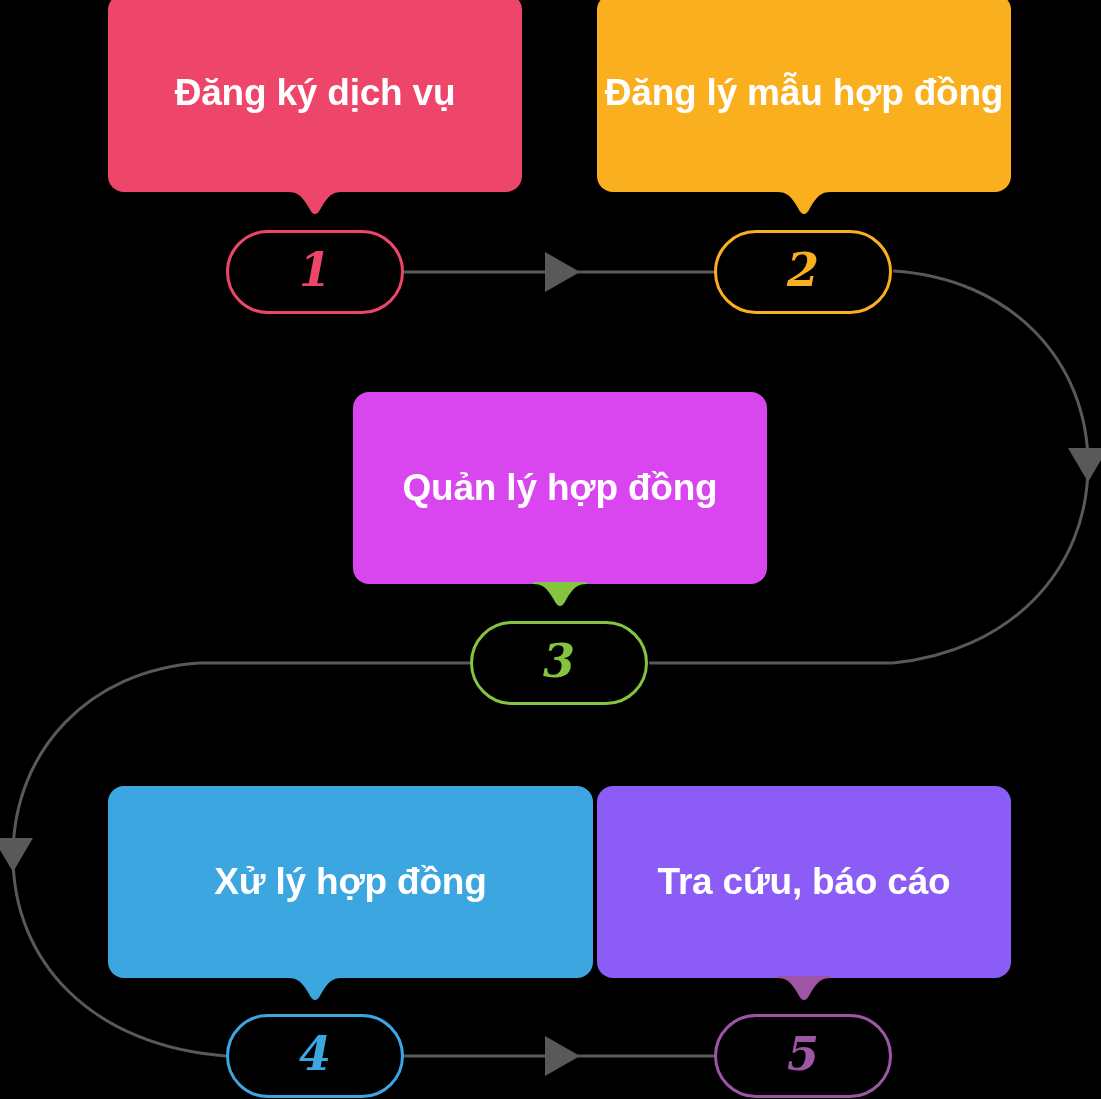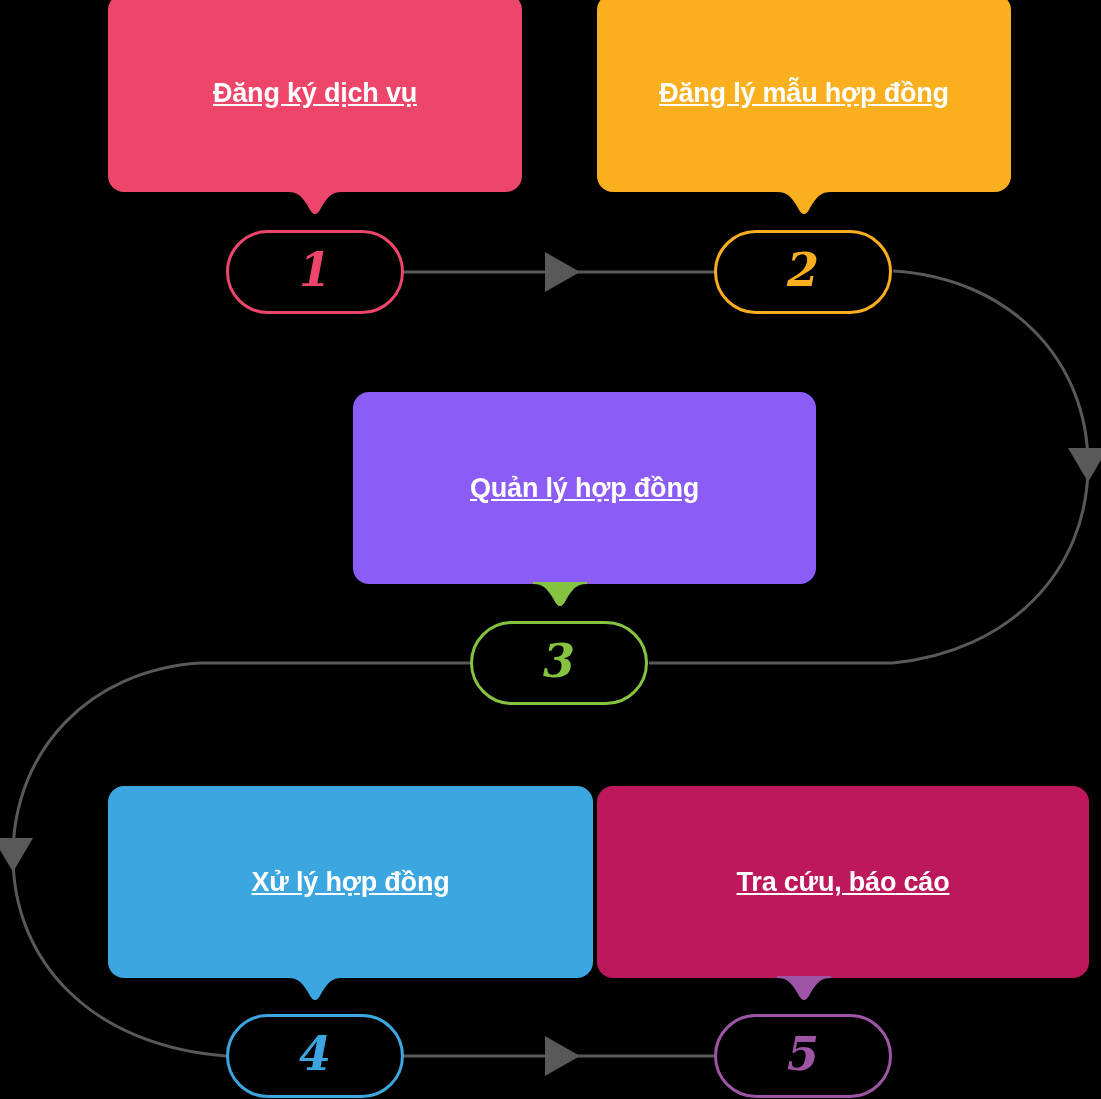--- a/index.html
+++ b/index.html
@@ -31,27 +31,26 @@
   .card {
     position: absolute;
     border-radius: 16px;
     display: flex;
     align-items: center;
     justify-content: center;
     box-sizing: border-box;
   }
   .card-label {
     color: #ffffff;
-    font-size: 27px;
+    font-size: 37px;
     font-weight: bold;
     letter-spacing: -0.2px;
     text-align: center;
     line-height: 1.2;
     white-space: nowrap;
-    text-decoration: underline;
   }
   
   .tail {
     position: absolute;
     width: 54px;
     height: 30px;
     overflow: hidden;
   }
   .tail::before {
     content: "";
@@ -133,21 +132,21 @@
     </div>
     <svg class="tail" style="left:777px; top:190px;" viewBox="0 0 54 30">
       <path d="M0,0 L54,0 L54,2 C44,2 40,6 33,18 C29,26 25,26 21,18 C14,6 10,2 0,2 Z" fill="#faaf1e"></path>
     </svg>
     <div class="pill" style="left:714px; top:230px; border-color:#faaf1e;">
       <span class="pill-num" style="color:#faaf1e;">2</span>
     </div>
   </div>
 
   <div class="node">
-    <div class="card" style="left:353px; top:392px; width:463px; height:192px; background:#8b5cf6;">
+    <div class="card" style="left:353px; top:392px; width:414px; height:192px; background:#d946ef;">
       <div class="card-label">Quản lý hợp đồng</div>
     </div>
     <svg class="tail" style="left:533px; top:582px;" viewBox="0 0 54 30">
       <path d="M0,0 L54,0 L54,2 C44,2 40,6 33,18 C29,26 25,26 21,18 C14,6 10,2 0,2 Z" fill="#85c440"></path>
     </svg>
     <div class="pill" style="left:470px; top:621px; border-color:#85c440;">
       <span class="pill-num" style="color:#85c440;">3</span>
     </div>
   </div>
 
@@ -157,21 +156,21 @@
     </div>
     <svg class="tail" style="left:288px; top:976px;" viewBox="0 0 54 30">
       <path d="M0,0 L54,0 L54,2 C44,2 40,6 33,18 C29,26 25,26 21,18 C14,6 10,2 0,2 Z" fill="#3ba6df"></path>
     </svg>
     <div class="pill" style="left:226px; top:1014px; border-color:#3ba6df;">
       <span class="pill-num" style="color:#3ba6df;">4</span>
     </div>
   </div>
 
   <div class="node">
-    <div class="card" style="left:597px; top:786px; width:492px; height:192px; background:#be185d;">
+    <div class="card" style="left:597px; top:786px; width:414px; height:192px; background:#8b5cf6;">
       <div class="card-label">Tra cứu, báo cáo</div>
     </div>
     <svg class="tail" style="left:777px; top:976px;" viewBox="0 0 54 30">
       <path d="M0,0 L54,0 L54,2 C44,2 40,6 33,18 C29,26 25,26 21,18 C14,6 10,2 0,2 Z" fill="#9f55a5"></path>
     </svg>
     <div class="pill" style="left:714px; top:1014px; border-color:#9f55a5;">
       <span class="pill-num" style="color:#9f55a5;">5</span>
     </div>
   </div>
 

